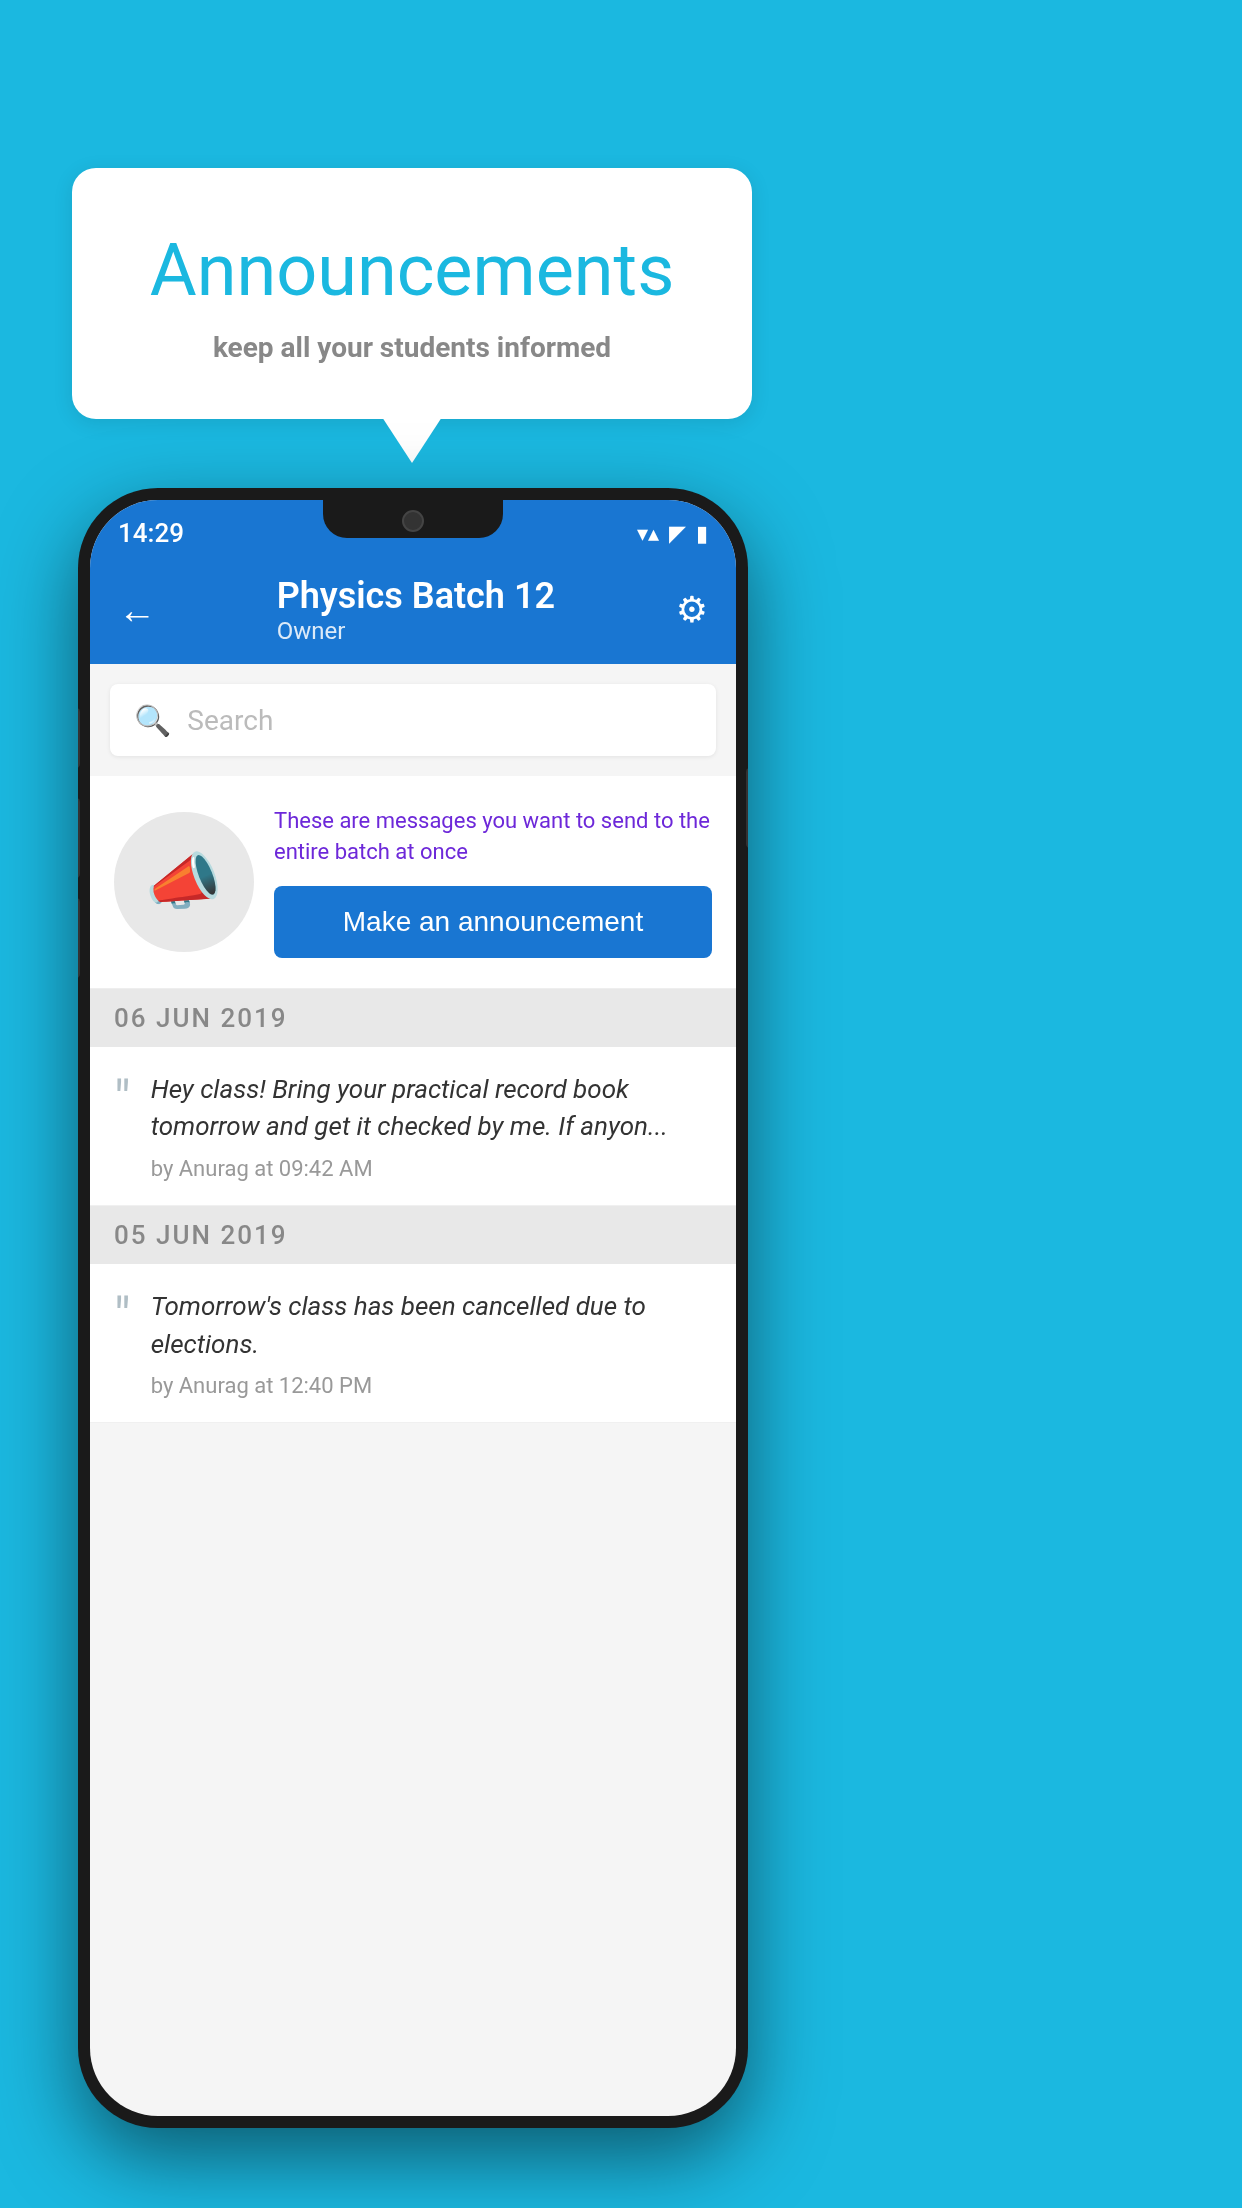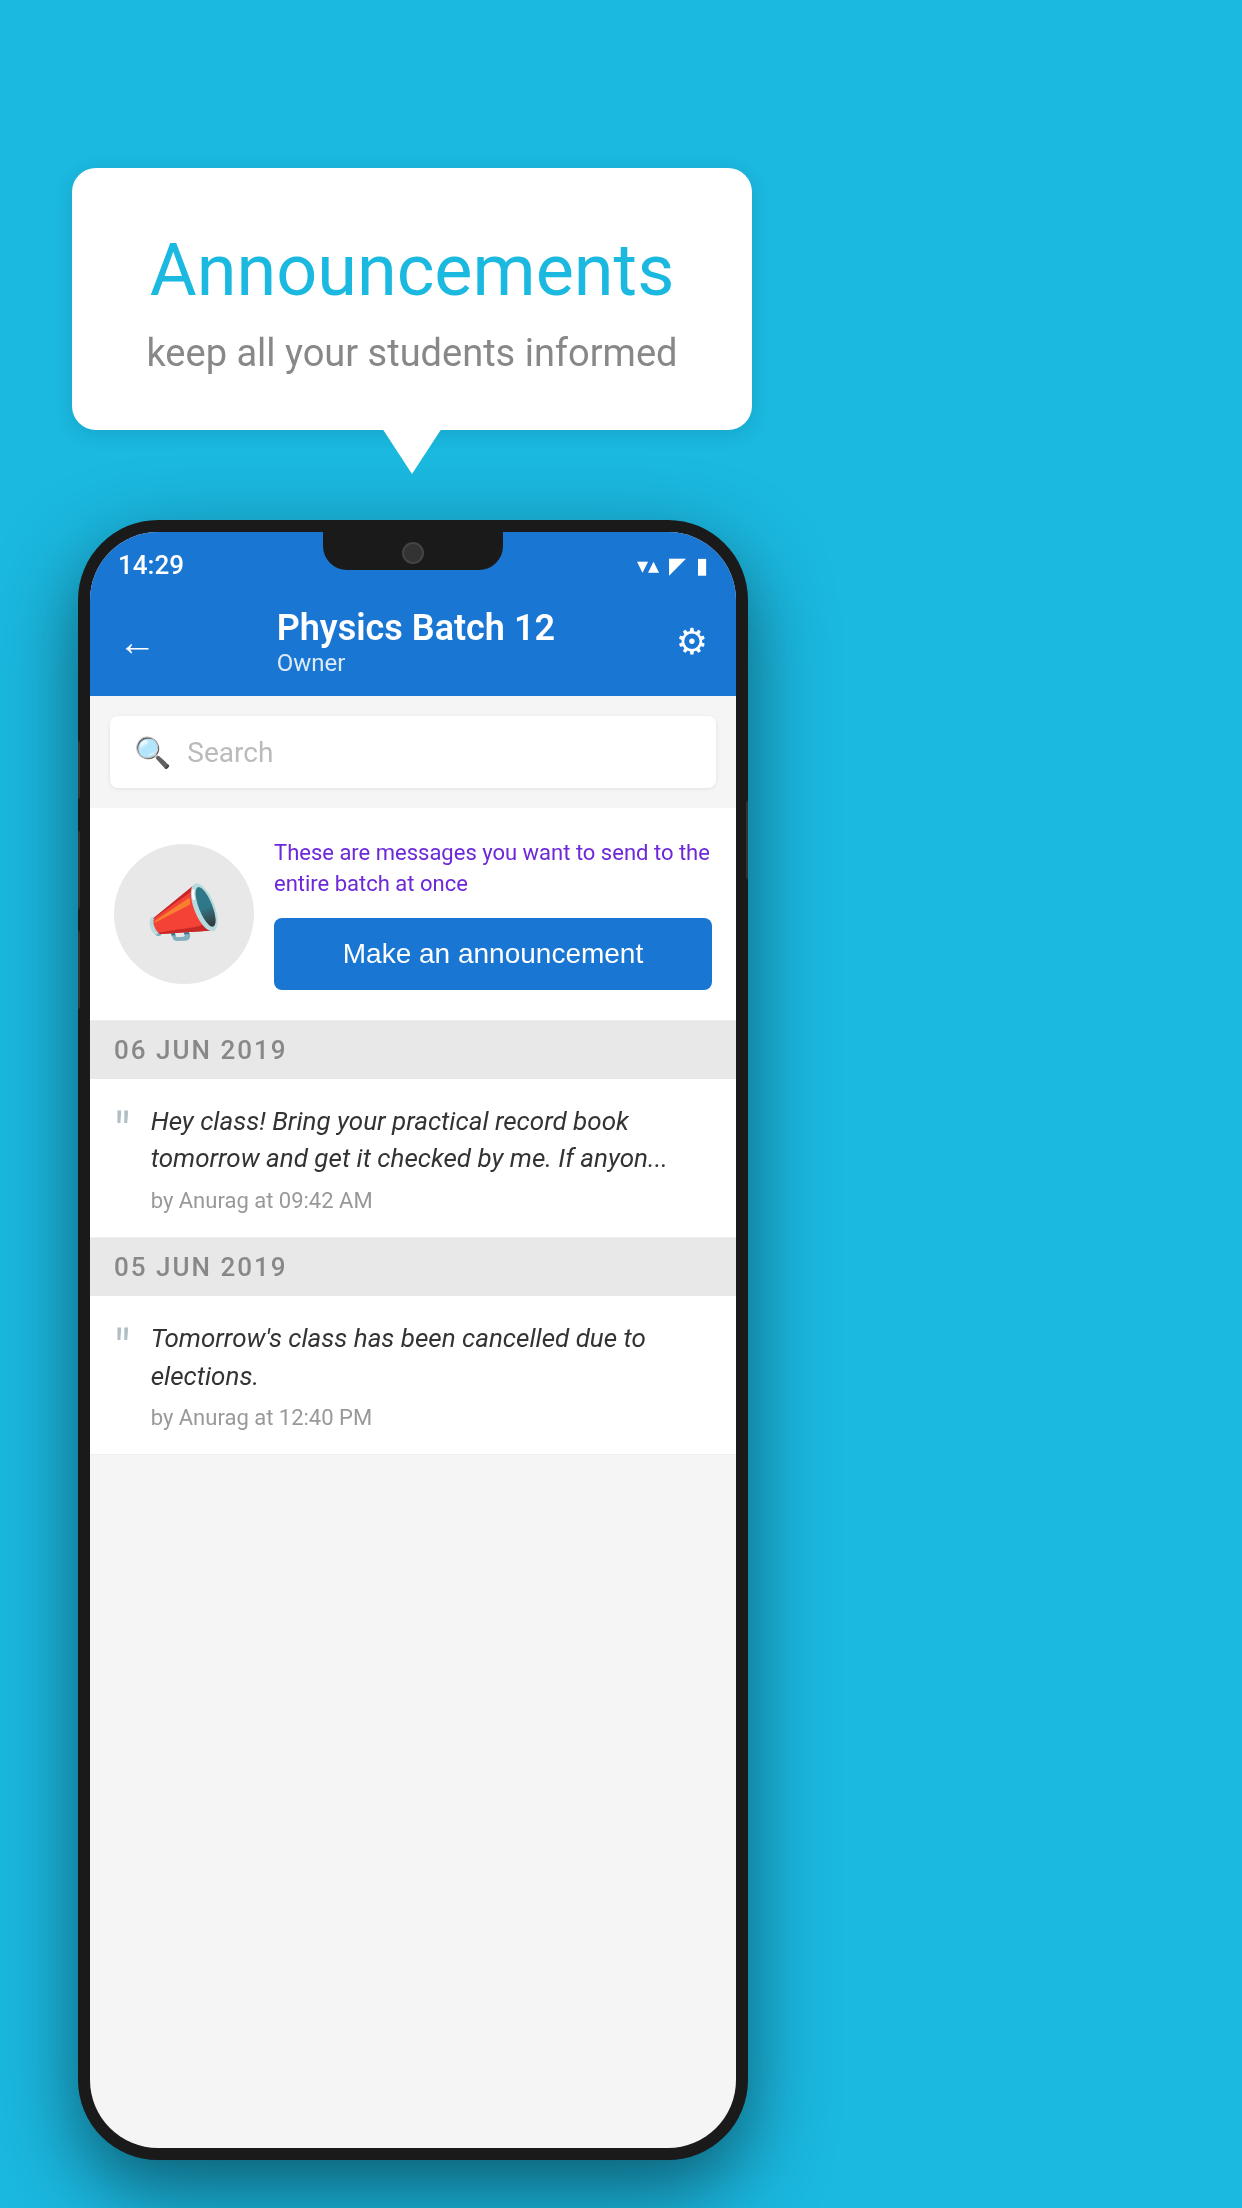--- a/index.html
+++ b/index.html
@@ -37,29 +37,29 @@
       border-right: 30px solid transparent;
       border-top: 46px solid white;
     }
     .bubble-title {
       font-size: 72px;
       color: #1BB8E0;
       font-weight: 400;
       margin-bottom: 18px;
     }
     .bubble-subtitle {
-      font-size: 38px;
+      font-size: 28px;
       color: #888;
-      font-weight: 400;
+      font-weight: 700;
     }
 
     
     .phone-wrap {
       position: absolute;
-      top: 520px;
+      top: 488px;
       left: 78px;
       width: 670px;
       height: 1640px;
     }
 
     .phone-outer {
       width: 670px;
       height: 1640px;
       background: #1a1a1a;
       border-radius: 80px;

